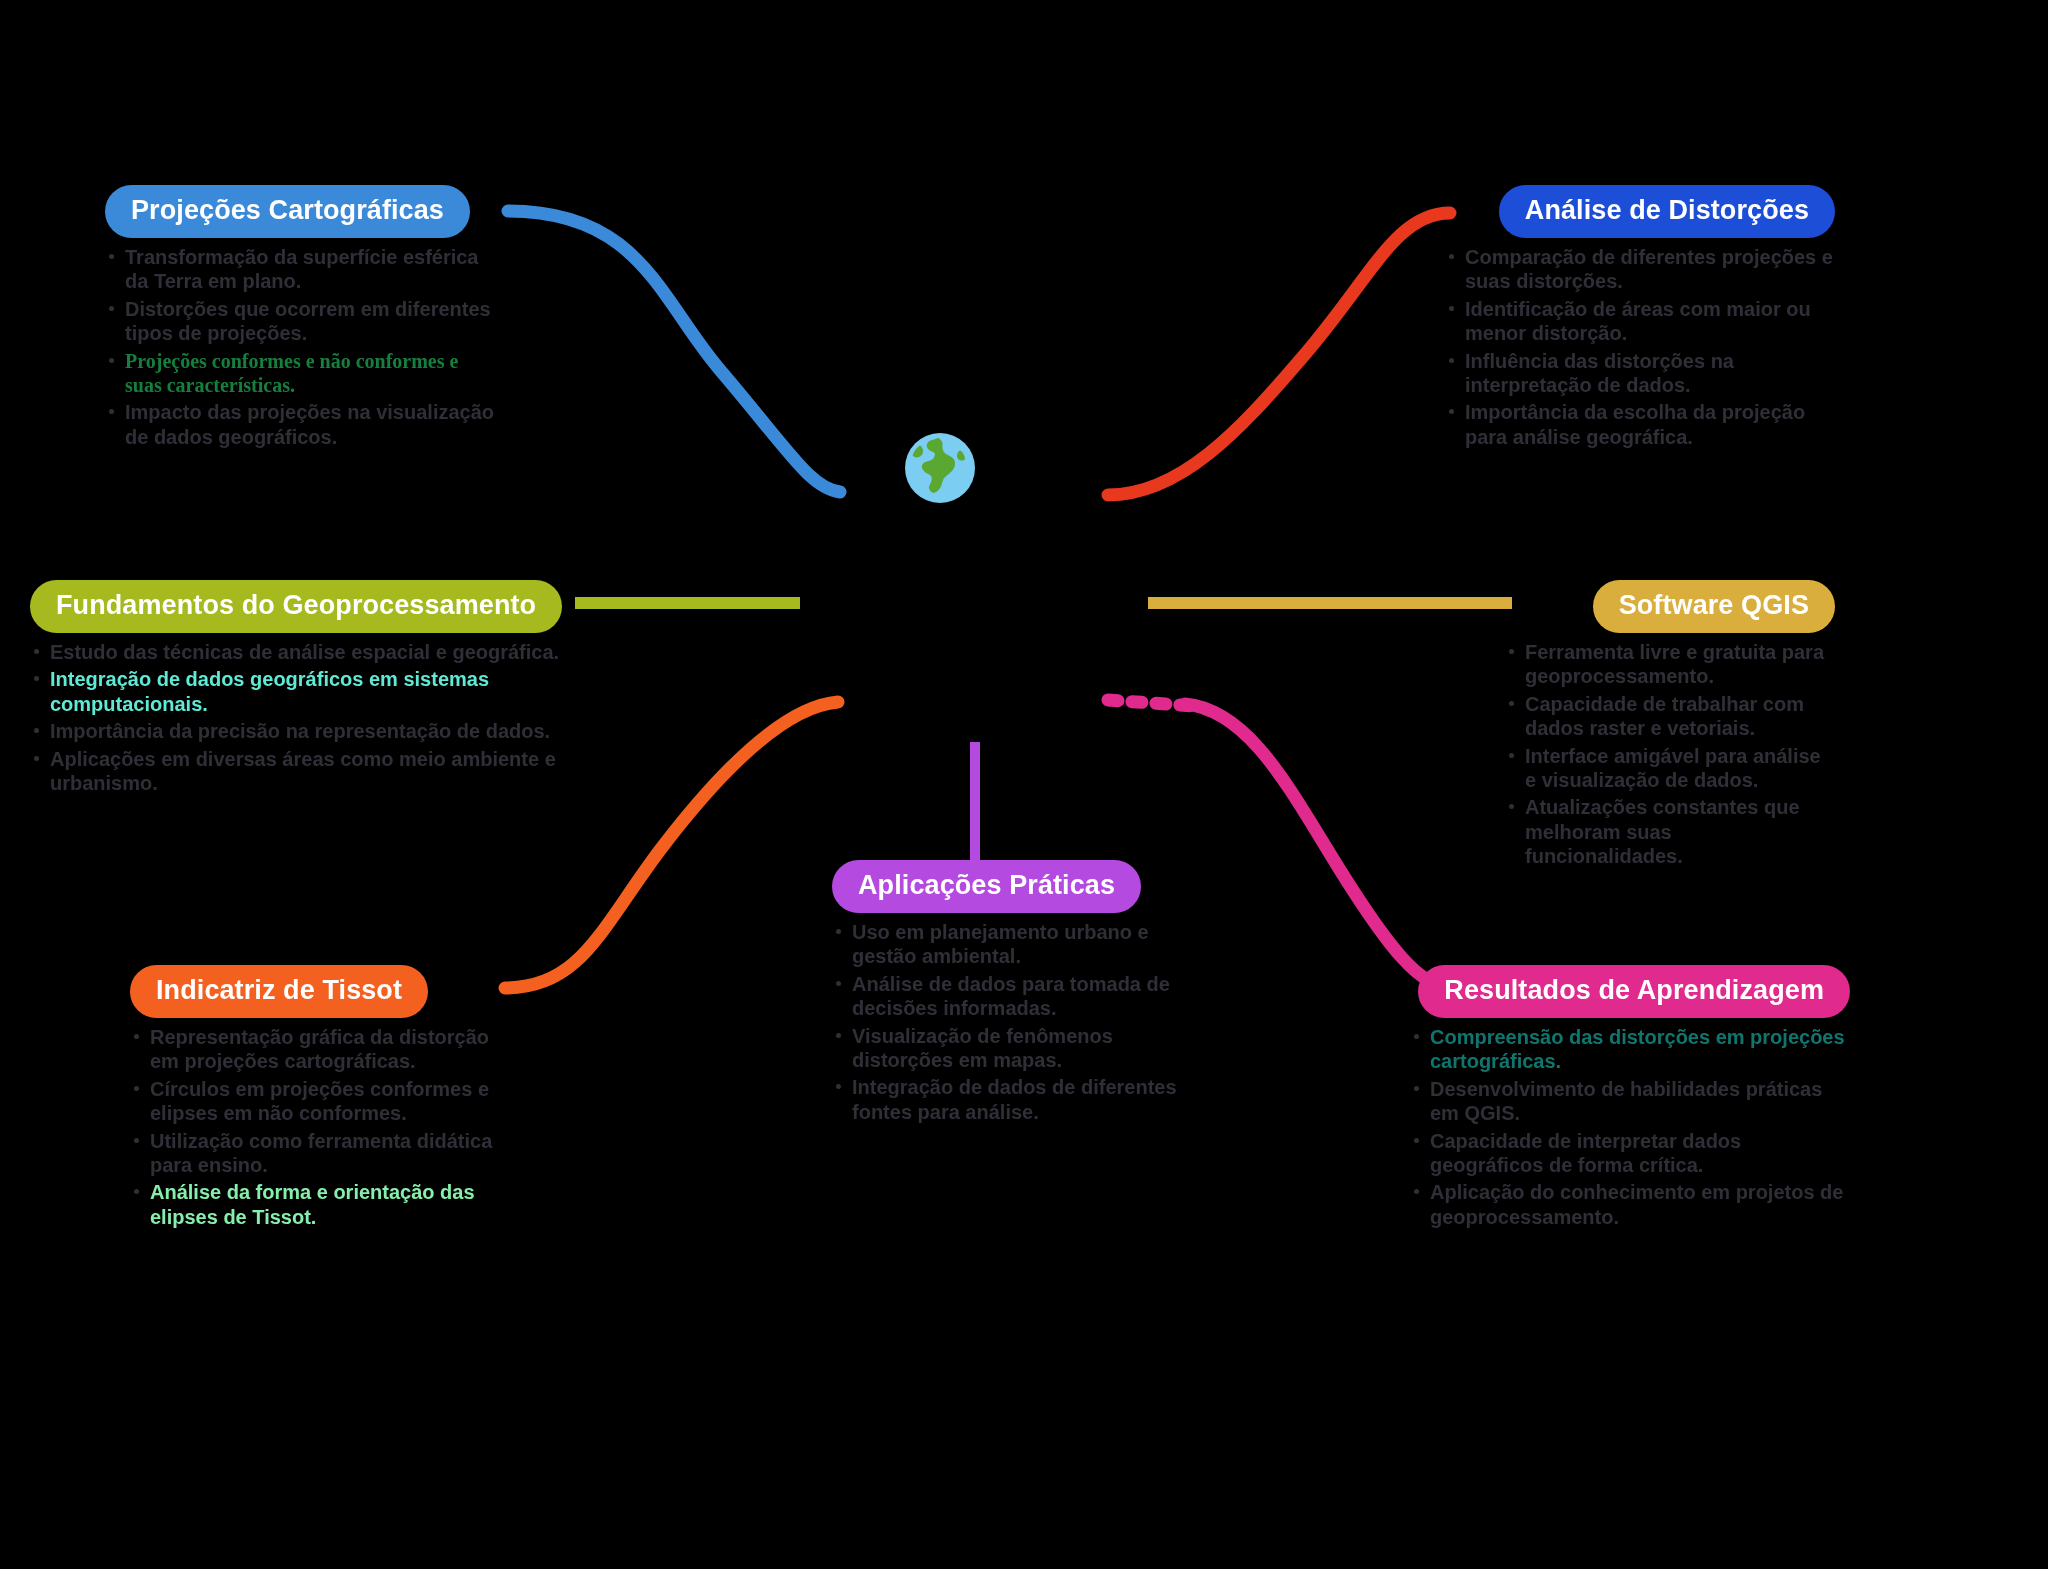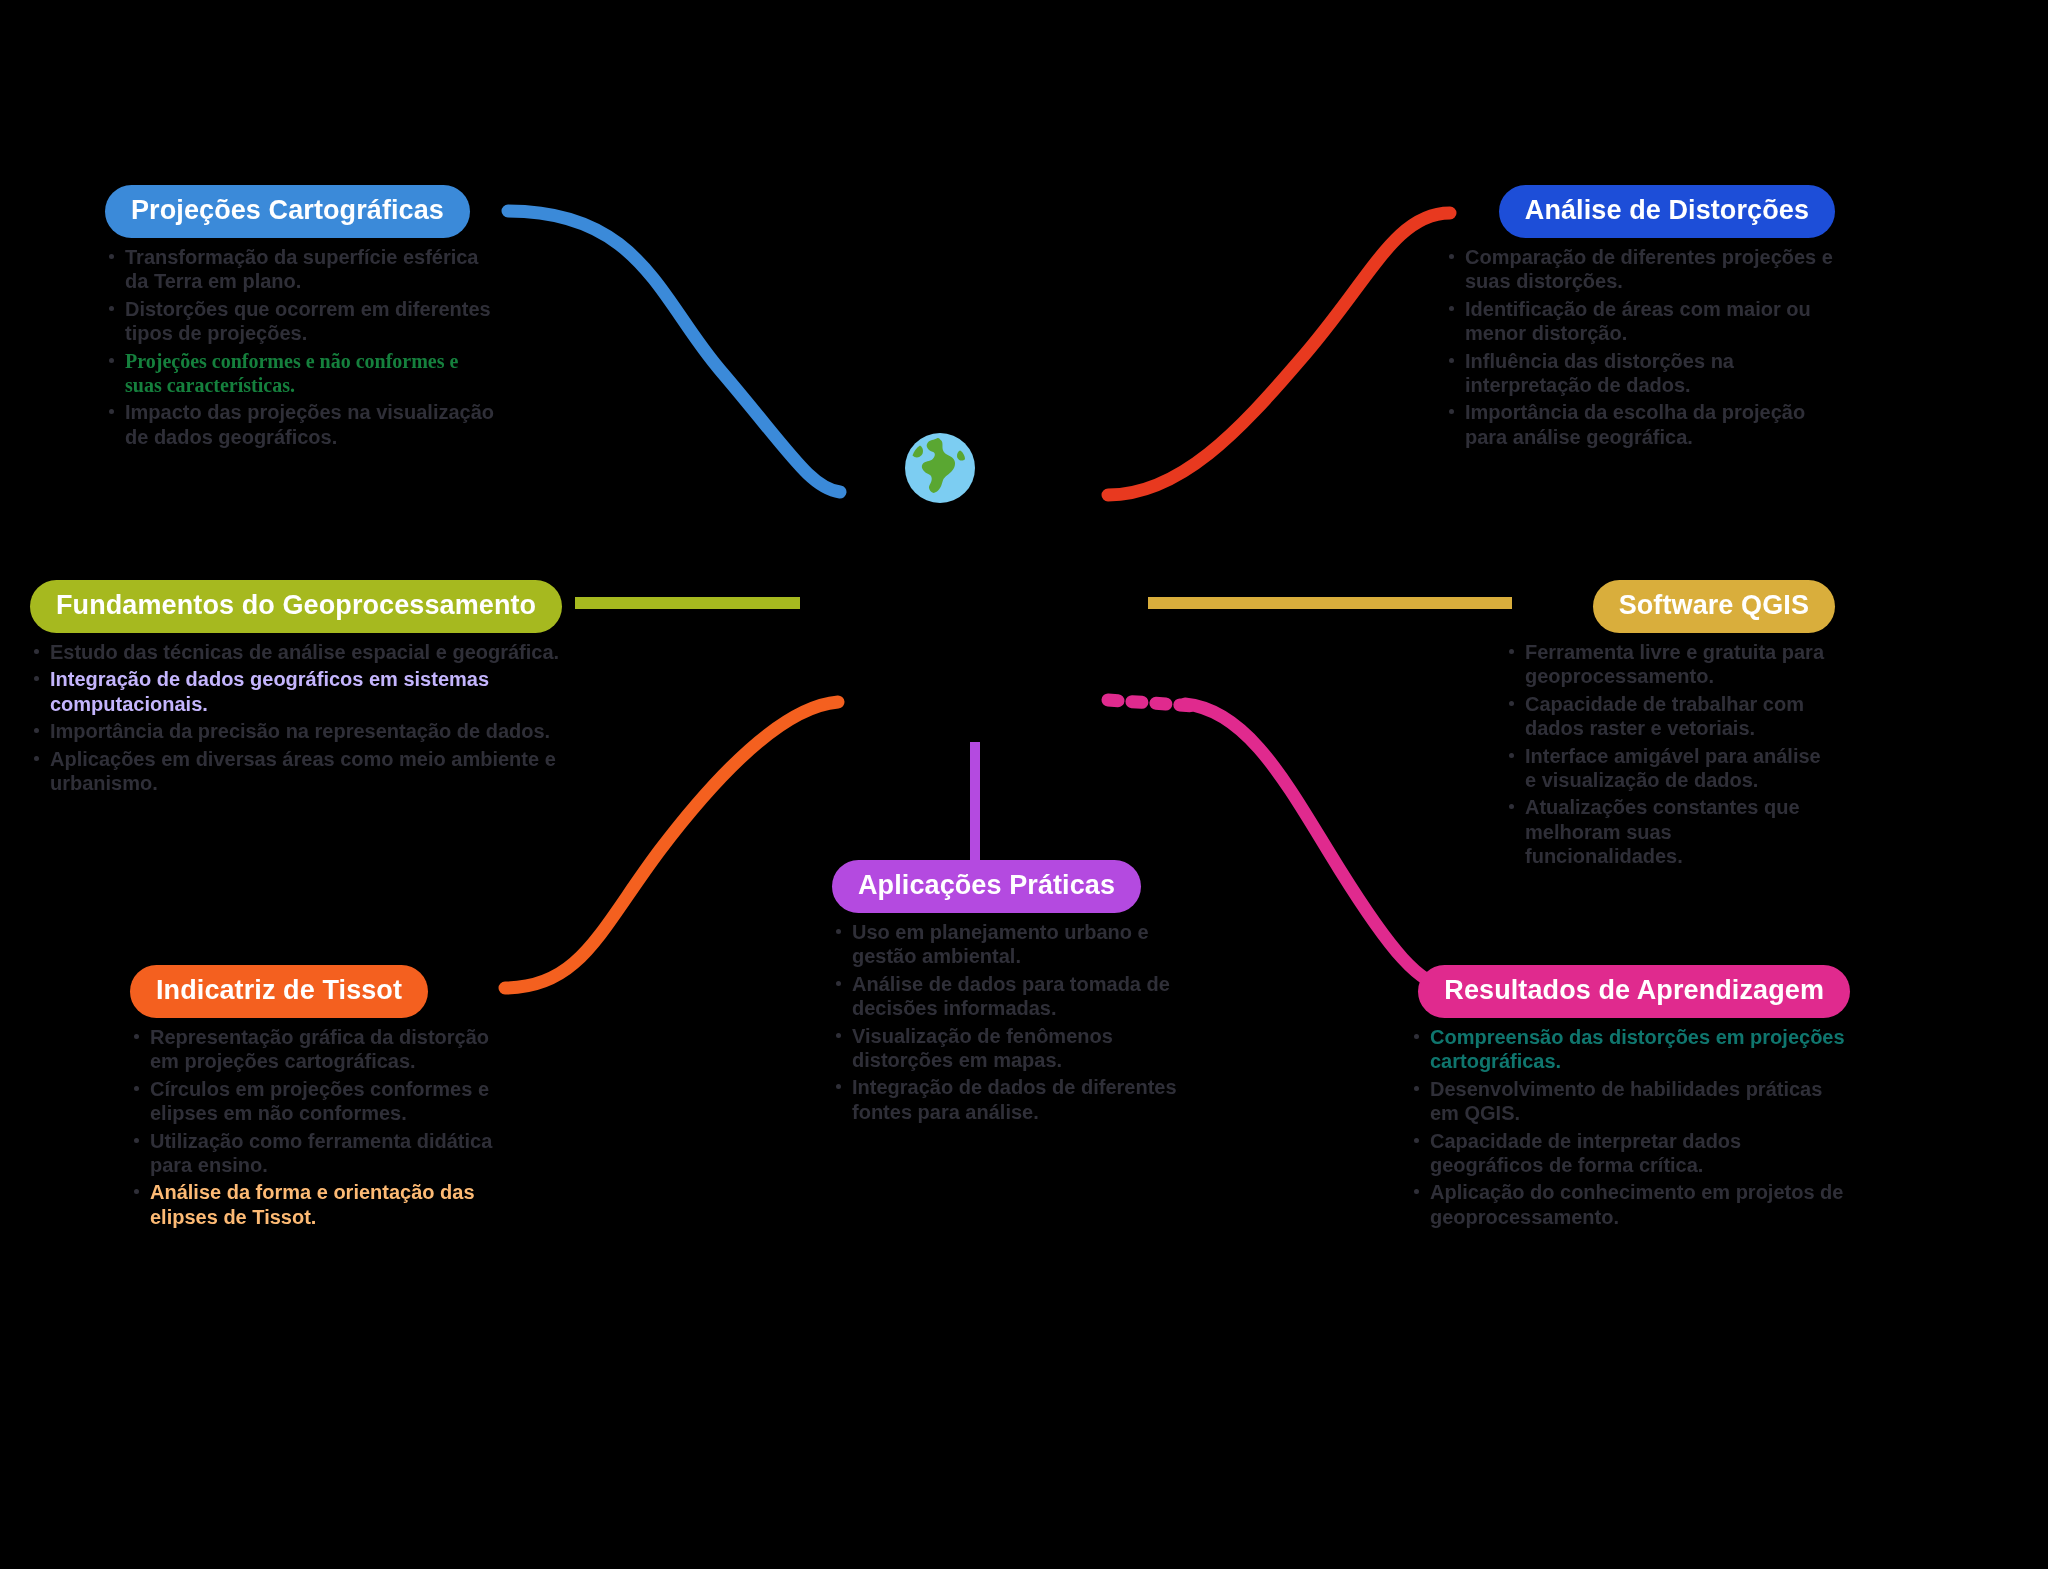--- a/index.html
+++ b/index.html
@@ -127,21 +127,21 @@
       <li style="color: rgb(47, 47, 56);">Importância da escolha da projeção para análise geográfica.</li>
     </ul>
   </div>
 
   <div class="branch" id="b-fund">
     <div class="pill-row">
       <span class="pill" style="background: rgb(166, 185, 31);">Fundamentos do Geoprocessamento</span>
     </div>
     <ul class="items">
       <li style="color: rgb(47, 47, 56);">Estudo das técnicas de análise espacial e geográfica.</li>
-      <li style="color: #c4b5fd;">Integração de dados geográficos em sistemas computacionais.</li>
+      <li style="color: #5eead4;">Integração de dados geográficos em sistemas computacionais.</li>
       <li style="color: rgb(47, 47, 56);">Importância da precisão na representação de dados.</li>
       <li style="color: rgb(47, 47, 56);">Aplicações em diversas áreas como meio ambiente e urbanismo.</li>
     </ul>
   </div>
 
   <div class="branch" id="b-qgis">
     <div class="pill-row right">
       <span class="pill" style="background: rgb(217, 174, 60);">Software QGIS</span>
     </div>
     <ul class="items">
@@ -153,21 +153,21 @@
   </div>
 
   <div class="branch" id="b-tissot">
     <div class="pill-row">
       <span class="pill" style="background: rgb(244, 96, 31);">Indicatriz de Tissot</span>
     </div>
     <ul class="items">
       <li style="color: rgb(47, 47, 56);">Representação gráfica da distorção em projeções cartográficas.</li>
       <li style="color: rgb(47, 47, 56);">Círculos em projeções conformes e elipses em não conformes.</li>
       <li style="color: rgb(47, 47, 56);">Utilização como ferramenta didática para ensino.</li>
-      <li style="color: #fdba74;">Análise da forma e orientação das elipses de Tissot.</li>
+      <li style="color: #86efac;">Análise da forma e orientação das elipses de Tissot.</li>
     </ul>
   </div>
 
   <div class="branch" id="b-aplic">
     <div class="pill-row">
       <span class="pill" style="background: rgb(180, 74, 224);">Aplicações Práticas</span>
     </div>
     <ul class="items">
       <li style="color: rgb(47, 47, 56);">Uso em planejamento urbano e gestão ambiental.</li>
       <li style="color: rgb(47, 47, 56);">Análise de dados para tomada de decisões informadas.</li>

